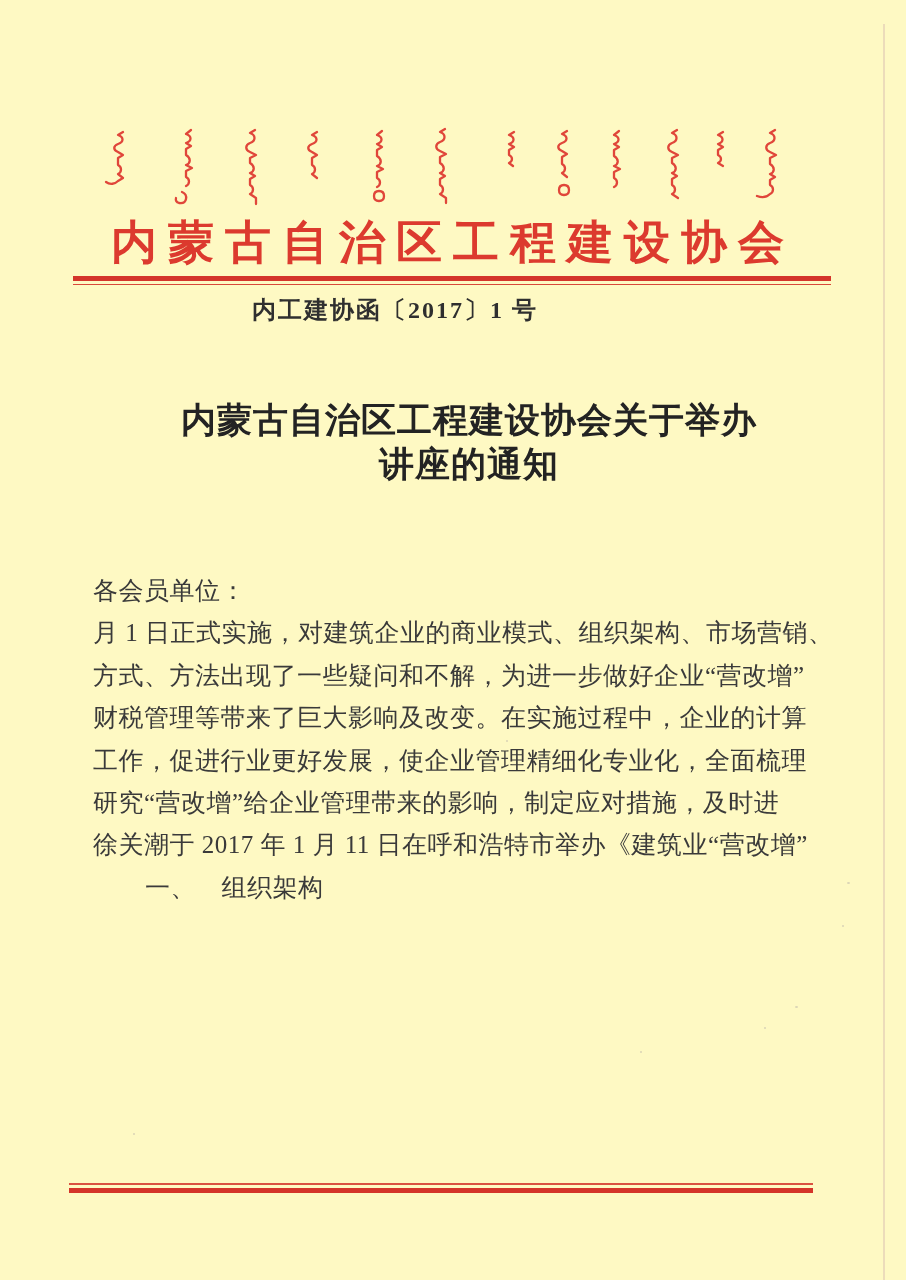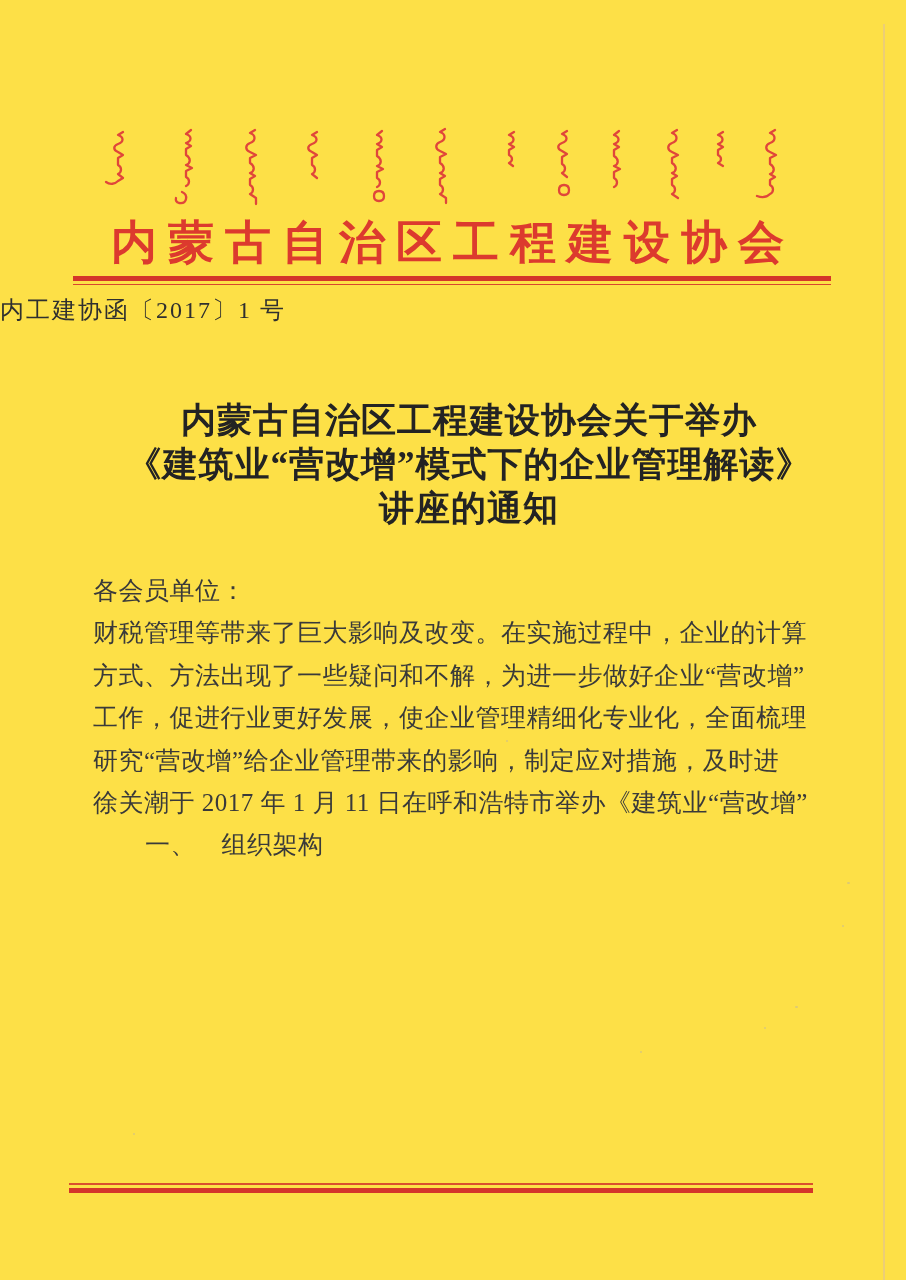--- a/index.html
+++ b/index.html
@@ -1,20 +1,20 @@
 <!DOCTYPE html>
 <html><head>
 <meta charset="utf-8">
 <style>
   html,body{margin:0;padding:0;background:#e9e9e9;}
   .page{
     position:relative;
     width:906px;height:1280px;
     margin:0 auto;
-    background:#fde047;
+    background:#fef9c3;
     overflow:hidden;
     font-family:"Liberation Serif","DejaVu Serif",serif;
   }
   
   .scan-vline{
     position:absolute;left:883px;top:24px;width:2px;height:1256px;
     background:rgba(214,183,176,0.45);
   }
   .speck{position:absolute;background:#b9b2ac;opacity:.5;border-radius:50%;}
 
@@ -27,23 +27,24 @@
     letter-spacing:11px;
     color:#dc3a2e;
     white-space:nowrap;
   }
   .rule-top{position:absolute;left:73px;top:276px;width:758px;}
   .rule-top .thick{height:4.5px;background:#d4352a;}
   .rule-top .thin{height:1.5px;background:#d4352a;margin-top:3px;opacity:.9;}
 
   .doc-number{
     position:absolute;left:0;top:294px;width:790px;
-    text-align:left;
+    text-align:center;
     font-size:24px;color:#2f2f2f;
     letter-spacing:2px;
+    font-weight:bold;
   }
 
   
   .doc-title{
     position:absolute;left:0;right:0;top:399px;
     text-align:center;
     font-size:35px;line-height:44px;
     font-weight:bold;color:#232323;
     letter-spacing:1px;
     margin-left:32px;
@@ -126,28 +127,28 @@
 
   <div class="rule-top">
     <div class="thick"></div>
     <div class="thin"></div>
   </div>
 
   <div class="doc-number">内工建协函〔2017〕1 号</div>
 
   <div class="doc-title">
     <div>内蒙古自治区工程建设协会关于举办</div>
-    <div>《建筑业“营改增”模式下的企业管理解读》</div>
     <div>讲座的通知</div>
   </div>
 
   <div class="body-text">
     <div class="bline">各会员单位：</div>
+    <div class="bline">月 1 日正式实施，对建筑企业的商业模式、组织架构、市场营销、</div>
+    <div class="bline">方式、方法出现了一些疑问和不解，为进一步做好企业“营改增”</div>
     <div class="bline">财税管理等带来了巨大影响及改变。在实施过程中，企业的计算</div>
-    <div class="bline">方式、方法出现了一些疑问和不解，为进一步做好企业“营改增”</div>
     <div class="bline">工作，促进行业更好发展，使企业管理精细化专业化，全面梳理</div>
     <div class="bline">研究“营改增”给企业管理带来的影响，制定应对措施，及时进</div>
     <div class="bline">徐关潮于 2017 年 1 月 11 日在呼和浩特市举办《建筑业“营改增”</div>
     <div class="bline indent">一、　组织架构</div>
   </div>
 
   <div class="rule-bottom">
     <div class="thin"></div>
     <div class="thick"></div>
   </div>

